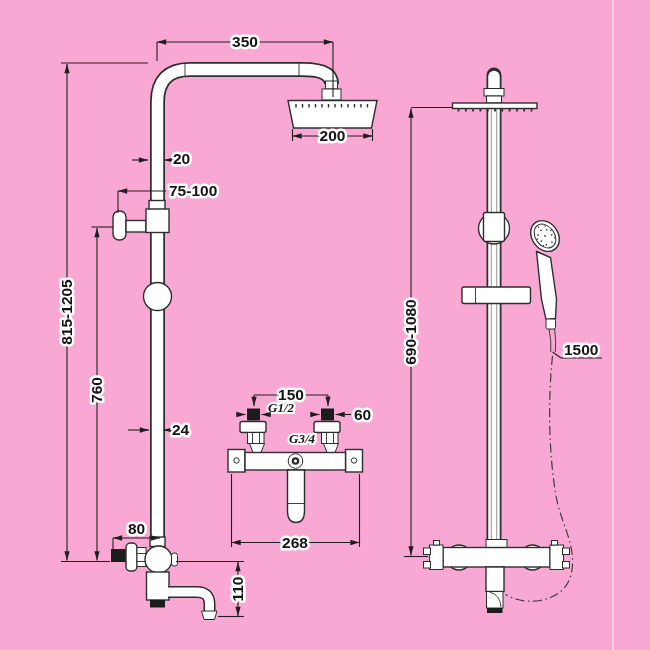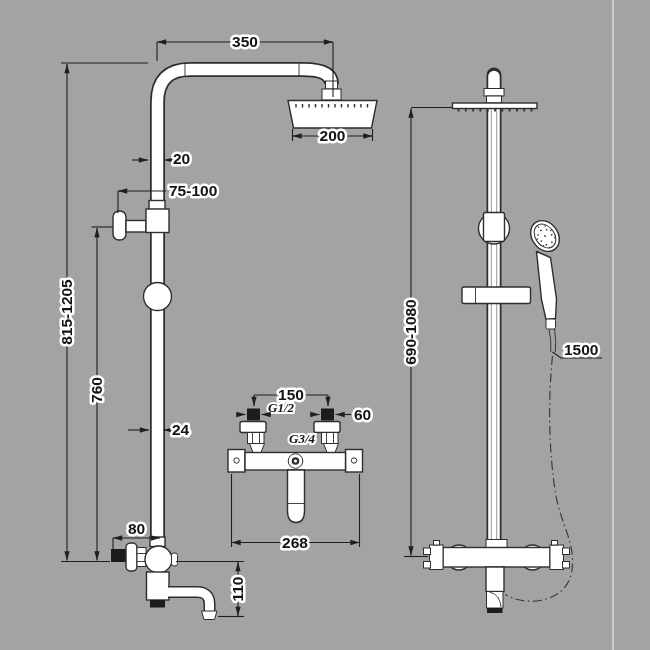--- a/index.html
+++ b/index.html
@@ -1,16 +1,16 @@
 <!DOCTYPE html>
 <html><head>
 <meta charset="utf-8">
 <style>
   html,body{margin:0;padding:0;background:#fff;}
-  .stage{position:relative;width:650px;height:650px;background:#a3a3a3;overflow:hidden;
+  .stage{position:relative;width:650px;height:650px;background:#f9a8d4;overflow:hidden;
          font-family:"Liberation Sans",sans-serif;}
   svg{display:block;}
   .pipe-o{fill:none;stroke:#2e2e2e;stroke-width:15;}
   .pipe-i{fill:none;stroke:#ffffff;stroke-width:11.5;}
   .pipe-o2{fill:none;stroke:#2e2e2e;stroke-width:12;}
   .pipe-i2{fill:none;stroke:#ffffff;stroke-width:9;}
   .ln-thin{fill:none;stroke:#2e2e2e;stroke-width:0.9;}
   .part{fill:#ffffff;stroke:#2e2e2e;stroke-width:1.4;}
   .part-thin{fill:#ffffff;stroke:#2e2e2e;stroke-width:1;}
   .solid{fill:#1c1c1c;stroke:none;}

